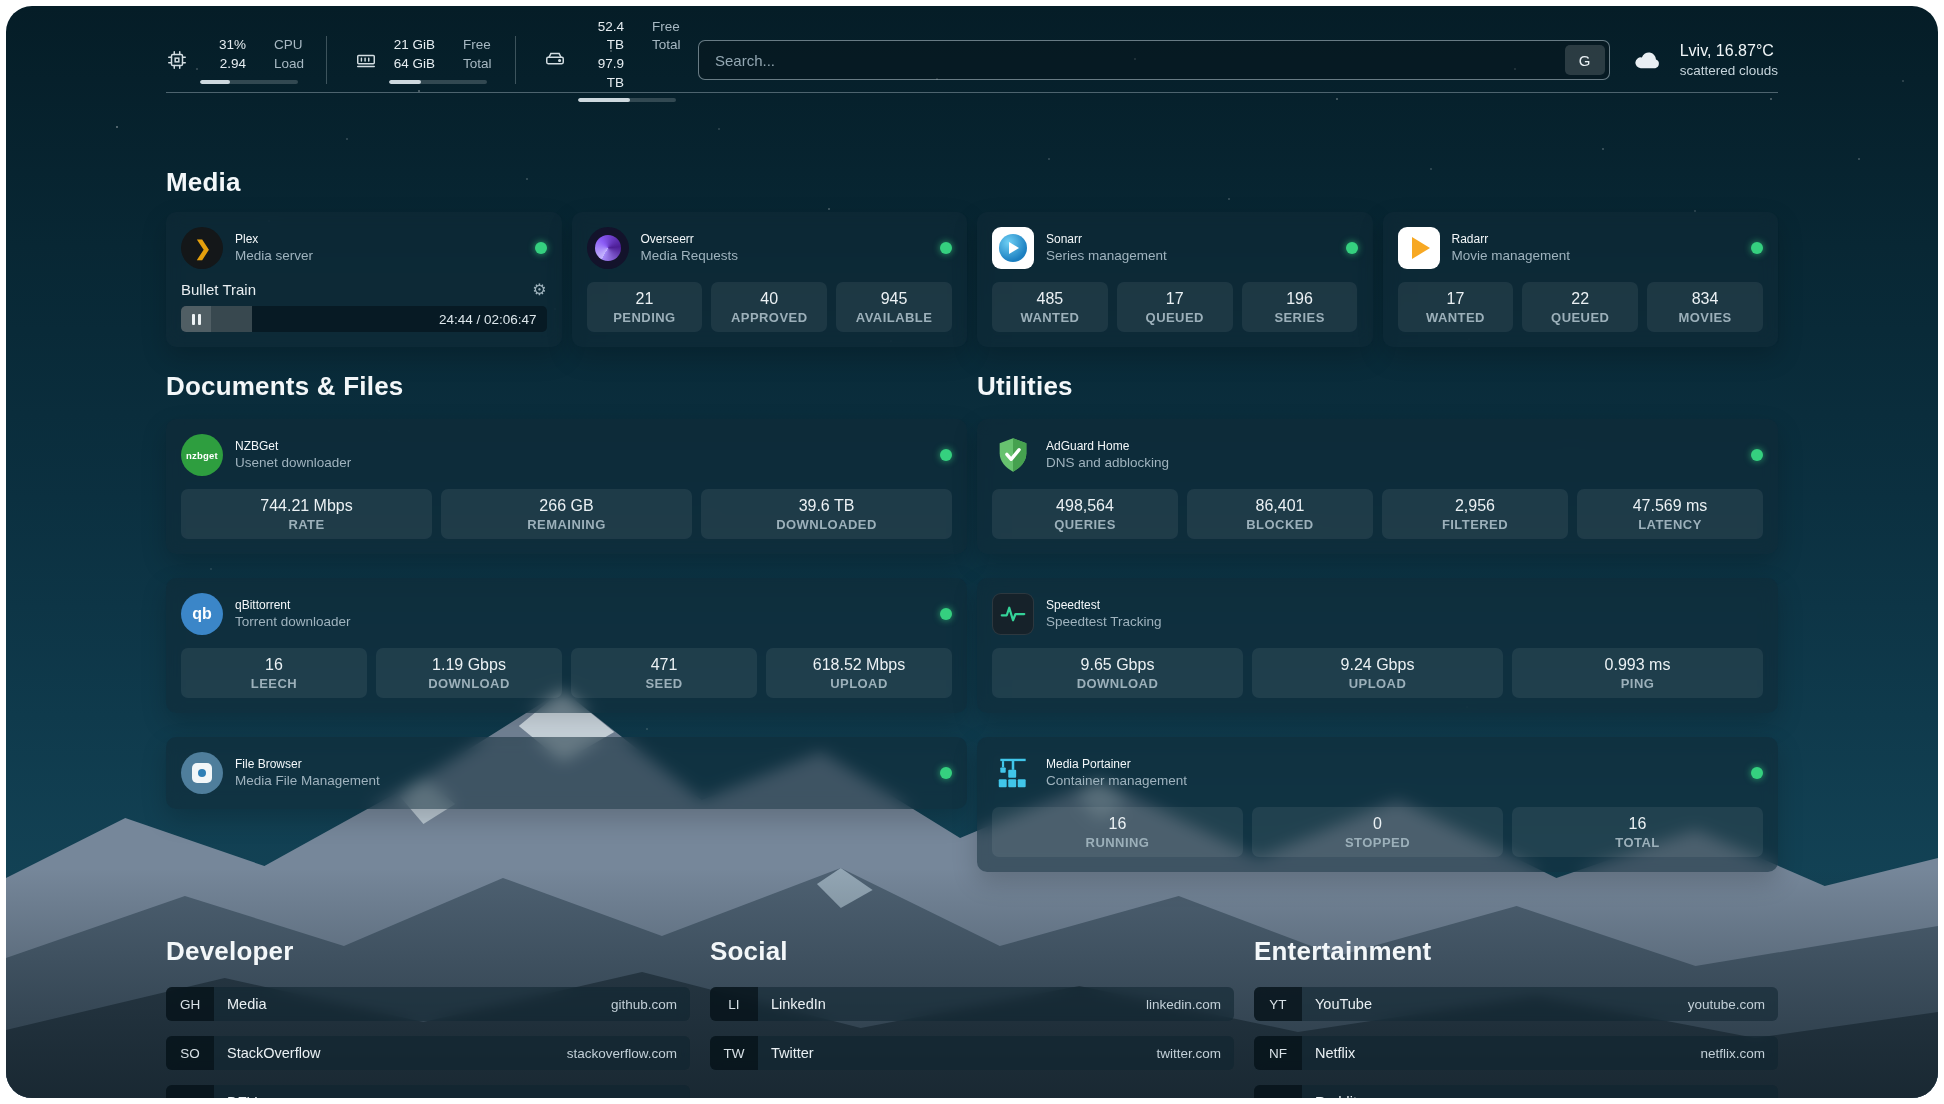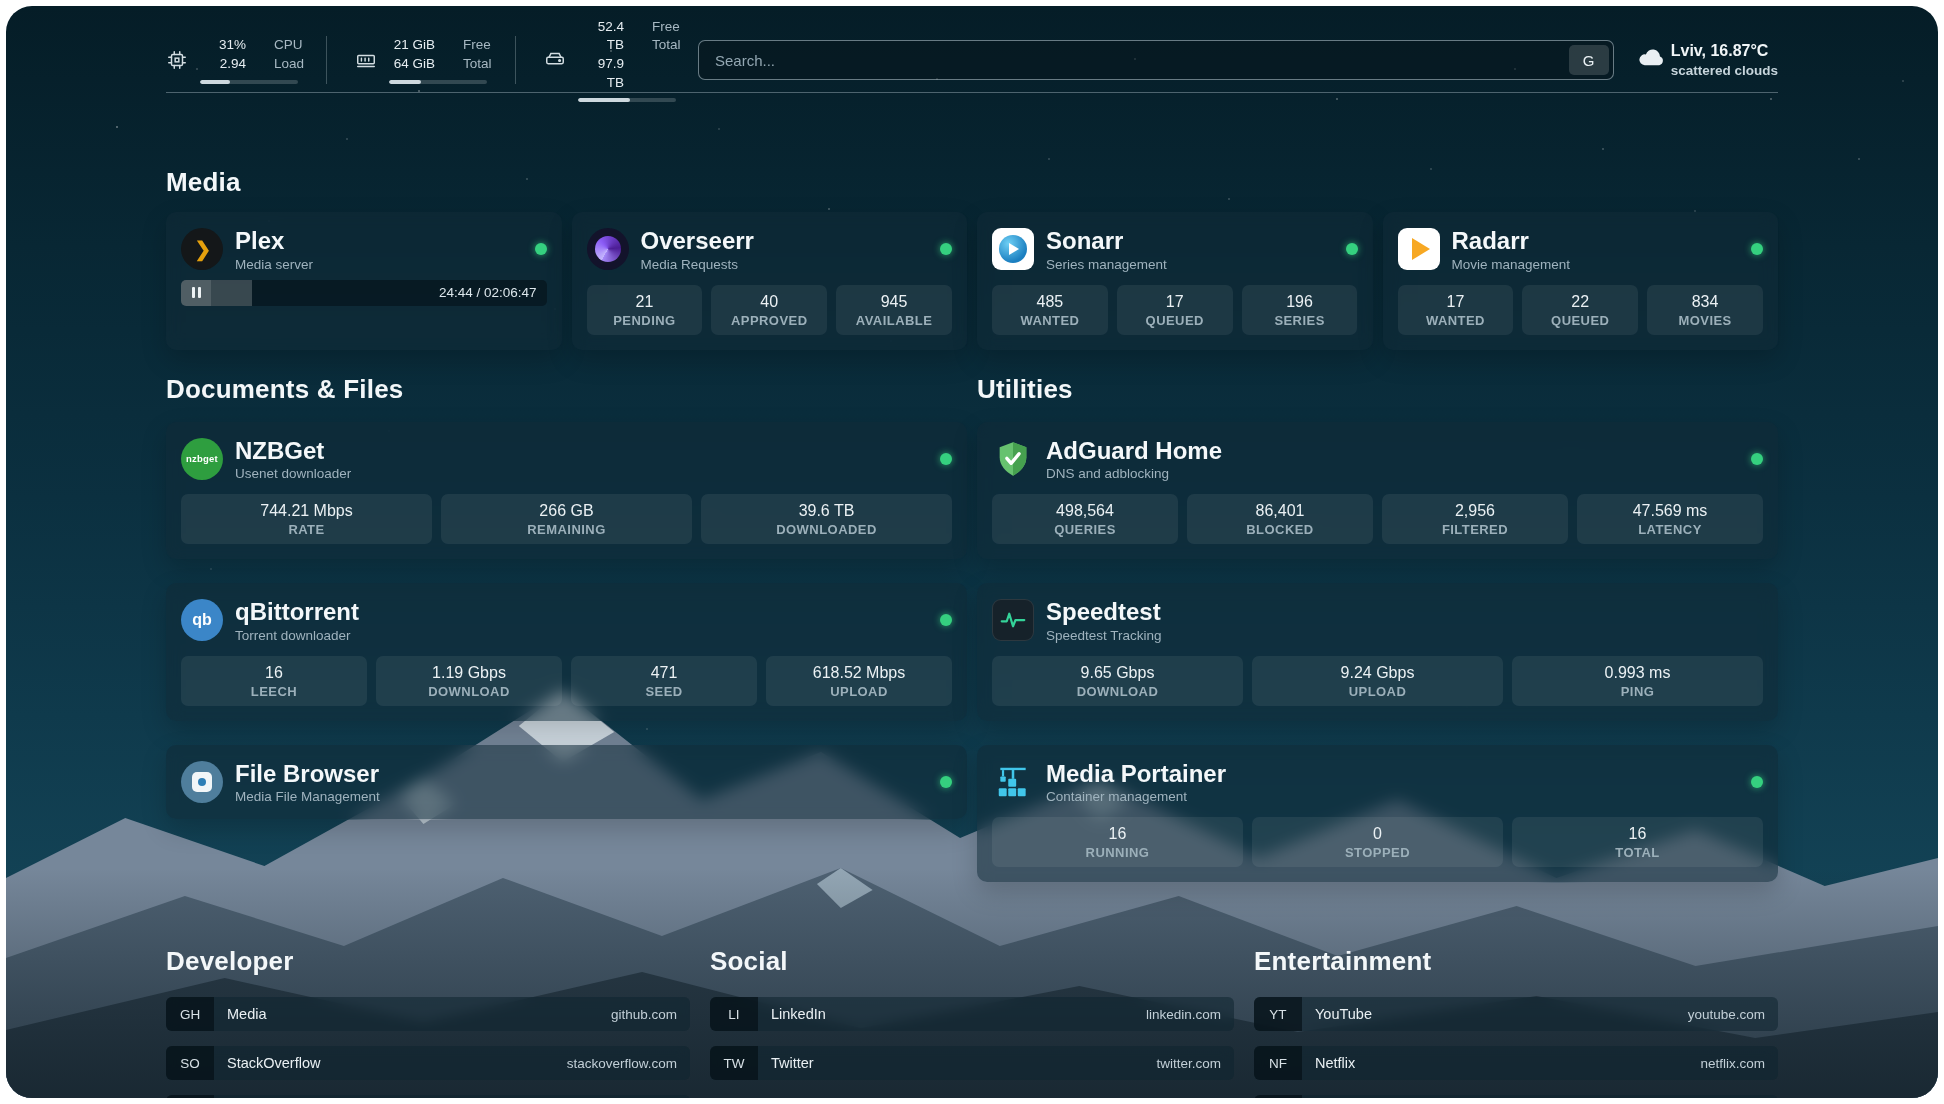--- a/index.html
+++ b/index.html
@@ -56,39 +56,39 @@
 
   .search { flex:1; position:relative; margin:0 19px 0 22px; }
   .search input { width:100%; height:40px; background:rgba(7,22,30,.55); border:1px solid rgba(186,204,213,.55);
                   border-radius:7px; color:#e6edf1; font-size:15px; padding:0 58px 0 16px; outline:none;
                   font-family:"Liberation Sans", sans-serif; }
   .search input::placeholder { color:#93a7b2; }
   .search-btn { position:absolute; right:5px; top:5px; width:40px; height:30px; border:none; border-radius:5px;
                 background:rgba(255,255,255,.15); color:#eaf1f4; font-size:15px; cursor:pointer;
                 font-family:"Liberation Sans", sans-serif; }
 
-  .weather { display:flex; align-items:flex-start; gap:2px;font-weight:bold; }
+  .weather { display:flex; align-items:center; gap:15px; }
   .weather-loc { font-size:16px; color:#f1f6f8; }
   .weather-cond { font-size:13.5px; color:#c6d4db; margin-top:3px; }
 
   .divider { margin-top:14px; border-top:1px solid rgba(211,227,234,.35); }
 
   
   .sec-title { font-size:26px; font-weight:700; color:#f3f7f9; margin:0; letter-spacing:.2px; }
   .media-title { margin:74px 0 14px; }
 
   .card { background:rgba(16,42,55,.55); border-radius:10px; padding:15px; backdrop-filter:blur(8px);
           display:flex; flex-direction:column; box-shadow:0 10px 26px rgba(0,0,0,.18); }
 
   .media-row { display:flex; gap:10px; }
   .media-row .card { flex:1; min-height:132px; }
 
   .app-head { display:flex; align-items:center; gap:12px; }
   .app-icon { width:42px; height:42px; flex:none; display:flex; align-items:center; justify-content:center; border-radius:50%; }
-  .app-name { font-size:24px; font-weight:700; color:#f4f8fa; line-height:1.15; }
+  .app-name { font-size:12px; font-weight:400; color:#f4f8fa; line-height:1.15; }
   .app-sub { font-size:13.5px; color:#9fb3be; margin-top:2px; }
   .status-dot { width:12px; height:12px; border-radius:50%; background:#35d07f; margin-left:auto;
                 box-shadow:0 0 7px rgba(53,208,127,.75); flex:none; }
 
   .stats { display:flex; gap:9px; margin-top:auto; padding-top:13px; }
   .stat { flex:1; background:rgba(255,255,255,.07); border-radius:7px; padding:8px 4px 7px; text-align:center; }
   .stat-value { font-size:16px; color:#ebf1f4; }
   .stat-label { font-size:13px; font-weight:700; letter-spacing:.45px; color:#9cb0ba; margin-top:2px; }
 
   
@@ -260,20 +260,24 @@
         <div class="app-head">
           <div class="app-icon icon-plex">
               <span class="plex-chev">❯</span>
             </div>
           <div>
             <div class="app-name">Plex</div>
             <div class="app-sub">Media server</div>
           </div>
           <span class="status-dot"></span>
         </div>
+        <div class="np-row">
+          <span>Bullet Train</span>
+          <span class="gear">⚙</span>
+        </div>
         <div class="np-bar">
           <div class="np-fill" style="width: 19.5%;"></div>
           <button class="pause">
               <span></span>
               <span></span>
             </button>
           <span class="np-time">24:44 / 02:06:47</span>
         </div>
       </div>
 

